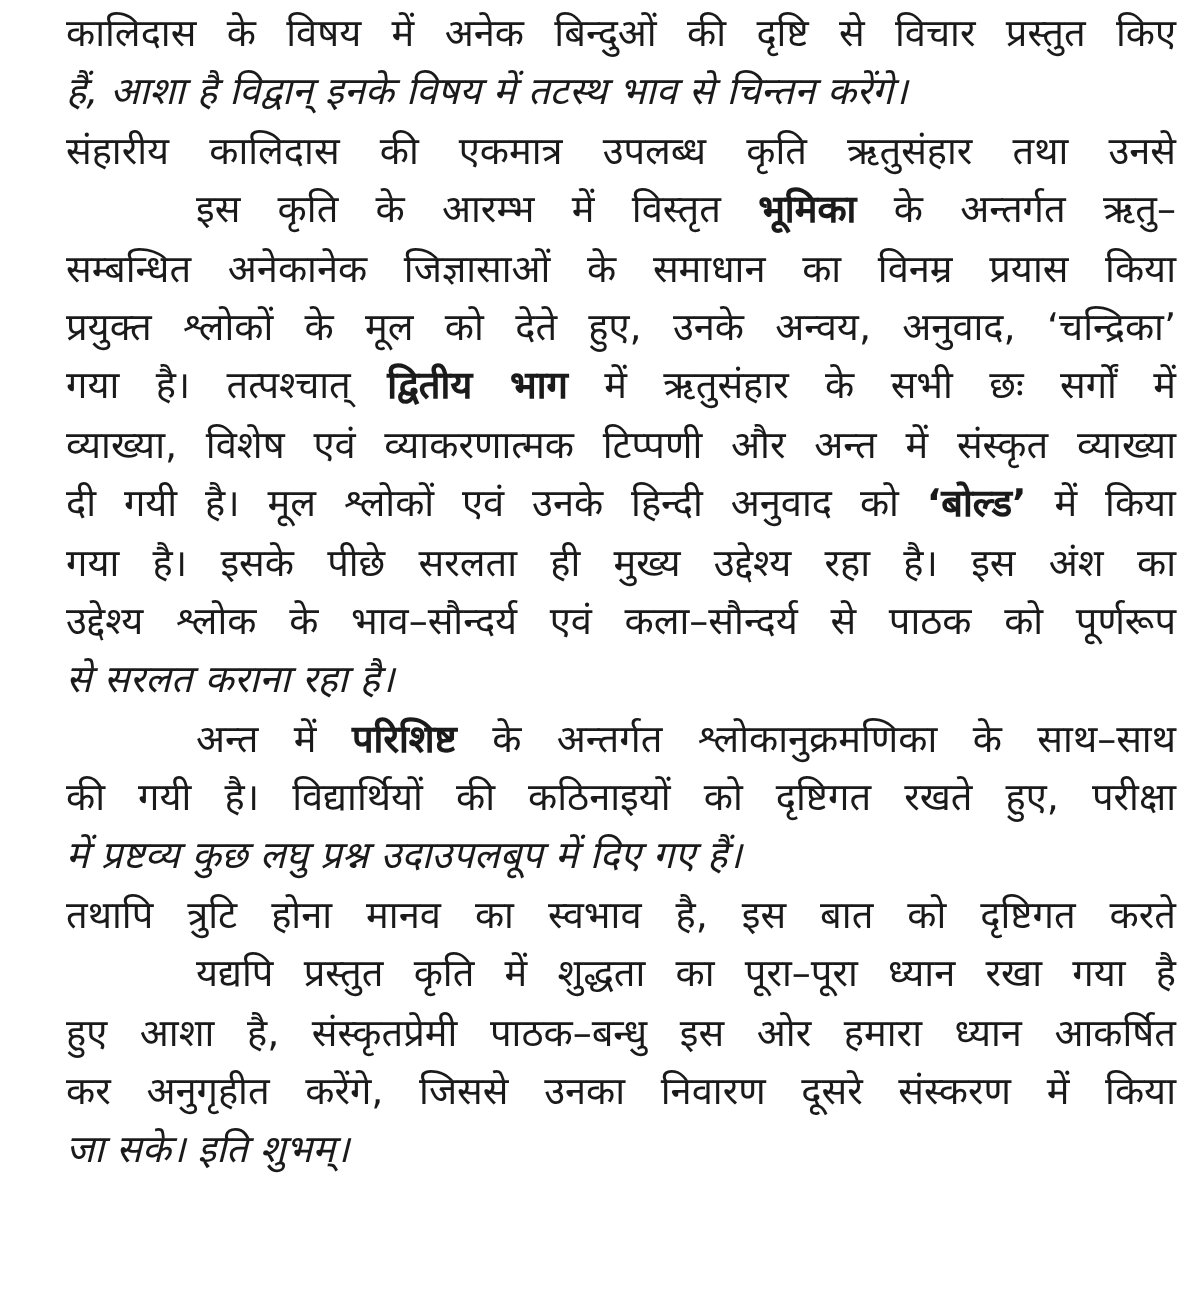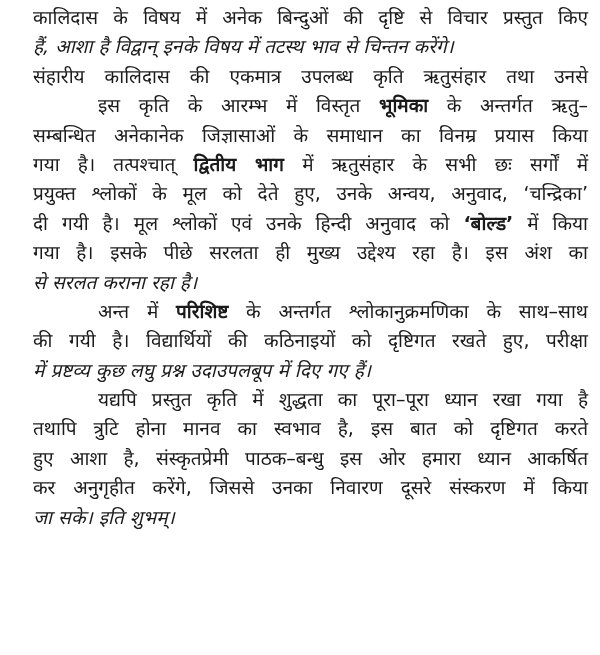--- a/index.html
+++ b/index.html
@@ -45,31 +45,33 @@
 
 <div class="page" id="page">
     <div>
       <div class="line"><span class="seg">कालिदास के विषय में अनेक बिन्दुओं की दृष्टि से विचार प्रस्तुत किए</span></div>
       <div class="line last"><span class="seg">हैं, आशा है विद्वान् इनके विषय में तटस्थ भाव से चिन्तन करेंगे।</span></div>
     </div>
     <div>
       <div class="line"><span class="seg">संहारीय कालिदास की एकमात्र उपलब्ध कृति ऋतुसंहार तथा उनसे</span></div>
       <div class="line indent"><span class="seg">इस कृति के आरम्भ में विस्तृत </span><span class="seg b">भूमिका</span><span class="seg"> के अन्तर्गत ऋतु–</span></div>
       <div class="line"><span class="seg">सम्बन्धित अनेकानेक जिज्ञासाओं के समाधान का विनम्र प्रयास किया</span></div>
+      <div class="line"><span class="seg">प्रयुक्त श्लोकों के मूल को देते हुए, उनके अन्वय, अनुवाद, ‘चन्द्रिका’</span></div>
       <div class="line"><span class="seg">गया है। तत्पश्चात् </span><span class="seg b">द्वितीय भाग</span><span class="seg"> में ऋतुसंहार के सभी छः सर्गों में</span></div>
-      <div class="line"><span class="seg">प्रयुक्त श्लोकों के मूल को देते हुए, उनके अन्वय, अनुवाद, ‘चन्द्रिका’</span></div>
+      <div class="line"><span class="seg">व्याख्या, विशेष एवं व्याकरणात्मक टिप्पणी और अन्त में संस्कृत व्याख्या</span></div>
       <div class="line"><span class="seg">दी गयी है। मूल श्लोकों एवं उनके हिन्दी अनुवाद को </span><span class="seg b">‘बोल्ड’</span><span class="seg"> में किया</span></div>
       <div class="line"><span class="seg">गया है। इसके पीछे सरलता ही मुख्य उद्देश्य रहा है। इस अंश का</span></div>
+      <div class="line"><span class="seg">उद्देश्य श्लोक के भाव–सौन्दर्य एवं कला–सौन्दर्य से पाठक को पूर्णरूप</span></div>
       <div class="line last"><span class="seg">से सरलत कराना रहा है।</span></div>
     </div>
     <div>
       <div class="line indent"><span class="seg">अन्त में </span><span class="seg b">परिशिष्ट</span><span class="seg"> के अन्तर्गत श्लोकानुक्रमणिका के साथ–साथ</span></div>
       <div class="line"><span class="seg">की गयी है। विद्यार्थियों की कठिनाइयों को दृष्टिगत रखते हुए, परीक्षा</span></div>
       <div class="line last"><span class="seg">में प्रष्टव्य कुछ लघु प्रश्न उदाउपलबूप में दिए गए हैं।</span></div>
     </div>
     <div>
+      <div class="line"><span class="seg">तथापि त्रुटि होना मानव का स्वभाव है, इस बात को दृष्टिगत करते</span></div>
       <div class="line indent"><span class="seg">यद्यपि प्रस्तुत कृति में शुद्धता का पूरा–पूरा ध्यान रखा गया है</span></div>
-      <div class="line"><span class="seg">तथापि त्रुटि होना मानव का स्वभाव है, इस बात को दृष्टिगत करते</span></div>
       <div class="line"><span class="seg">हुए आशा है, संस्कृतप्रेमी पाठक–बन्धु इस ओर हमारा ध्यान आकर्षित</span></div>
       <div class="line"><span class="seg">कर अनुगृहीत करेंगे, जिससे उनका निवारण दूसरे संस्करण में किया</span></div>
       <div class="line last"><span class="seg">जा सके। इति शुभम्।</span></div>
     </div>
   </div>
 
 </body></html>

